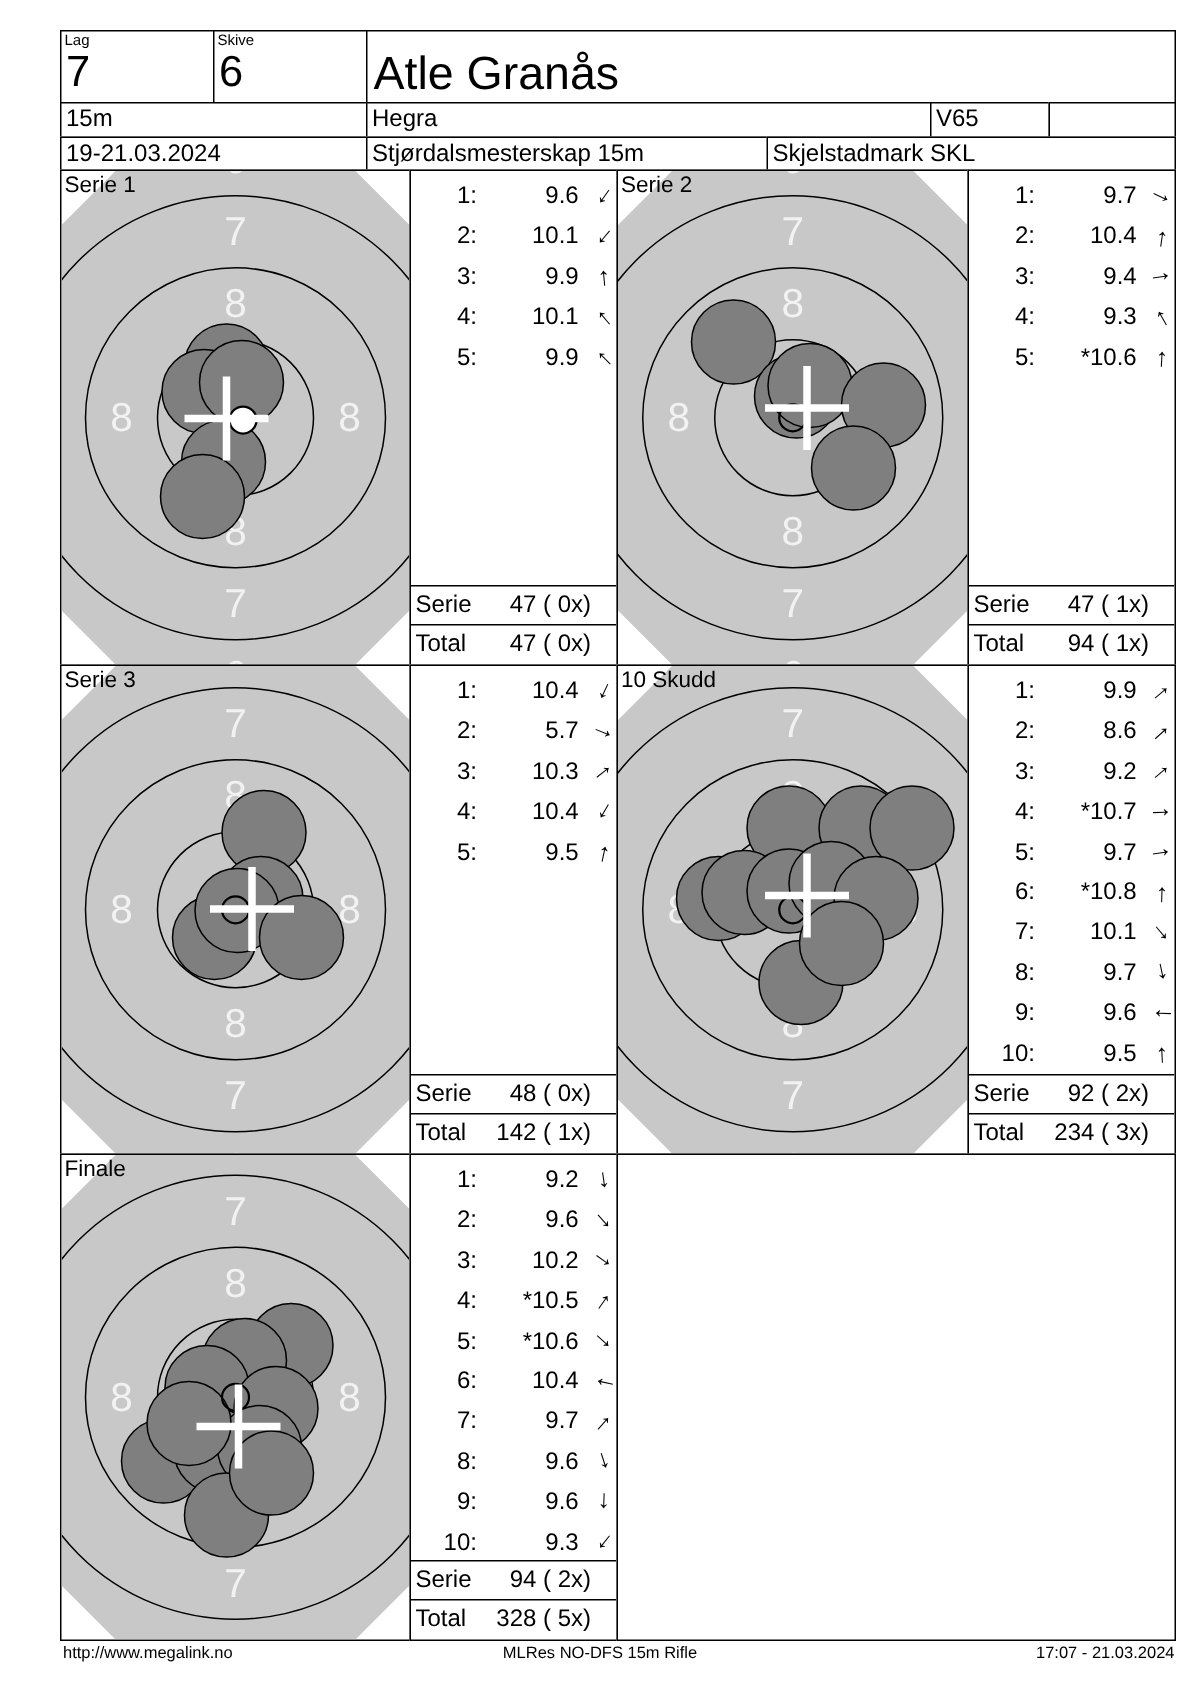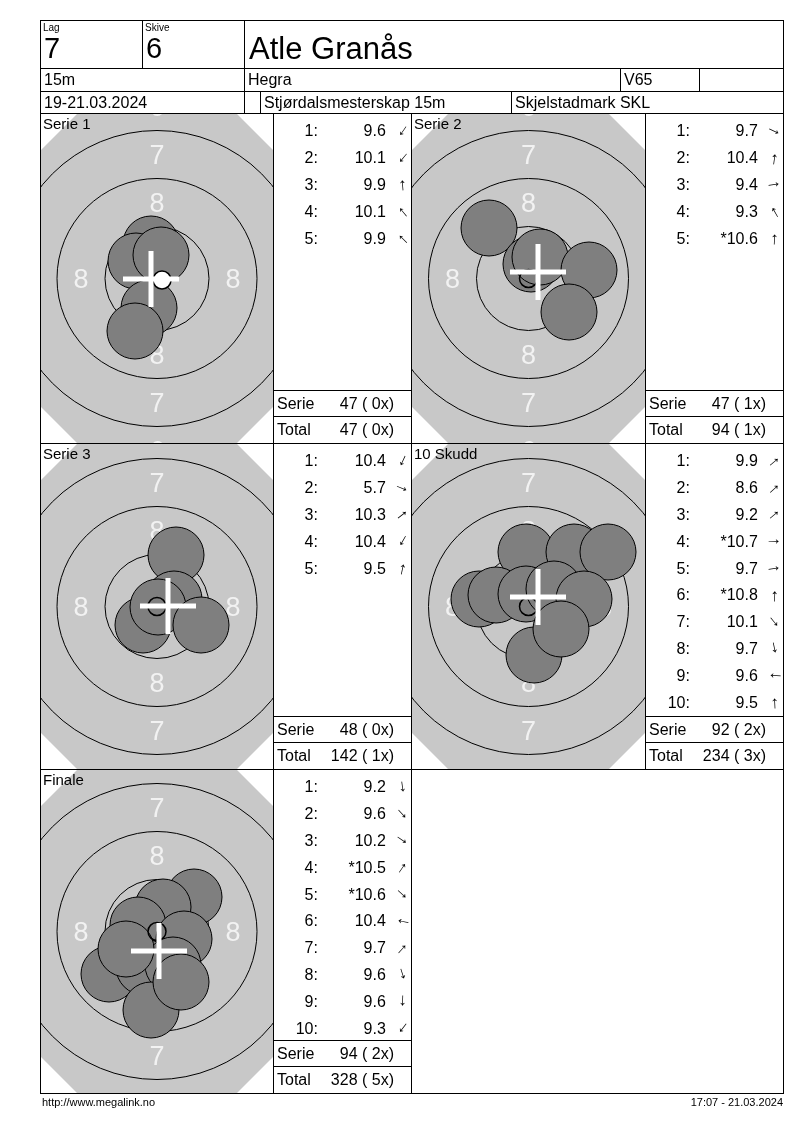--- a/index.html
+++ b/index.html
@@ -11,21 +11,21 @@
   .cell{position:absolute;border:1px solid #000;box-sizing:border-box;background:#fff;overflow:hidden;}
   
   .c-lag{left:40px;top:20px;width:103px;height:49px;}
   .c-skive{left:142px;top:20px;width:103px;height:49px;}
   .c-name{left:244px;top:20px;width:540px;height:49px;display:flex;align-items:flex-end;}
   .c-dist{left:40px;top:68px;width:205px;height:24px;}
   .c-range{left:244px;top:68px;width:377px;height:24px;}
   .c-class{left:620px;top:68px;width:80px;height:24px;}
   .c-empty2{left:699px;top:68px;width:85px;height:24px;}
   .c-date{left:40px;top:91px;width:205px;height:23px;}
-  .c-event{left:260px;top:91px;width:300px;height:23px;}
+  .c-event{left:244px;top:91px;width:300px;height:23px;}
   .c-club{left:511px;top:91px;width:273px;height:23px;}
   .tinylabel{font-size:10px;line-height:11px;padding-left:2px;padding-top:1px;}
   .bignum{font-size:29px;line-height:30px;padding-left:3px;}
   .shooter{font-size:31px;line-height:34px;padding-left:4px;padding-bottom:2px;white-space:nowrap;}
   .hcell-text{font-size:16px;line-height:22px;padding-left:3px;white-space:nowrap;}
   
   .target-cell{padding:0;}
   .target-svg{display:block;}
   .panel-label{position:absolute;left:2px;top:0px;font-size:15px;line-height:19px;color:#000000;}
   .score-cell{font-size:16px;}
@@ -74,20 +74,21 @@
 </div>
 <div class="cell c-event">
   <div class="hcell-text">Stjørdalsmesterskap 15m</div>
 </div>
 <div class="cell c-club">
   <div class="hcell-text">Skjelstadmark SKL</div>
 </div>
 
 <div class="footer">
   <span class="footer-left">http://www.megalink.no</span>
+  <span class="footer-center">MLRes NO-DFS 15m Rifle</span>
   <span class="footer-right">17:07 - 21.03.2024</span>
 </div>
 
   <div class="cell target-cell" style="left: 40px; top: 113px; width: 234px; height: 331px;">
     <svg class="target-svg" xmlns="http://www.w3.org/2000/svg" width="232" height="329" viewBox="0 0 232 329">
       <defs>
         <clipPath id="oct0">
           <polygon points="36,0 196,0 232,36 232,293 196,329 36,329 0,293 0,36"></polygon>
         </clipPath>
       </defs>

